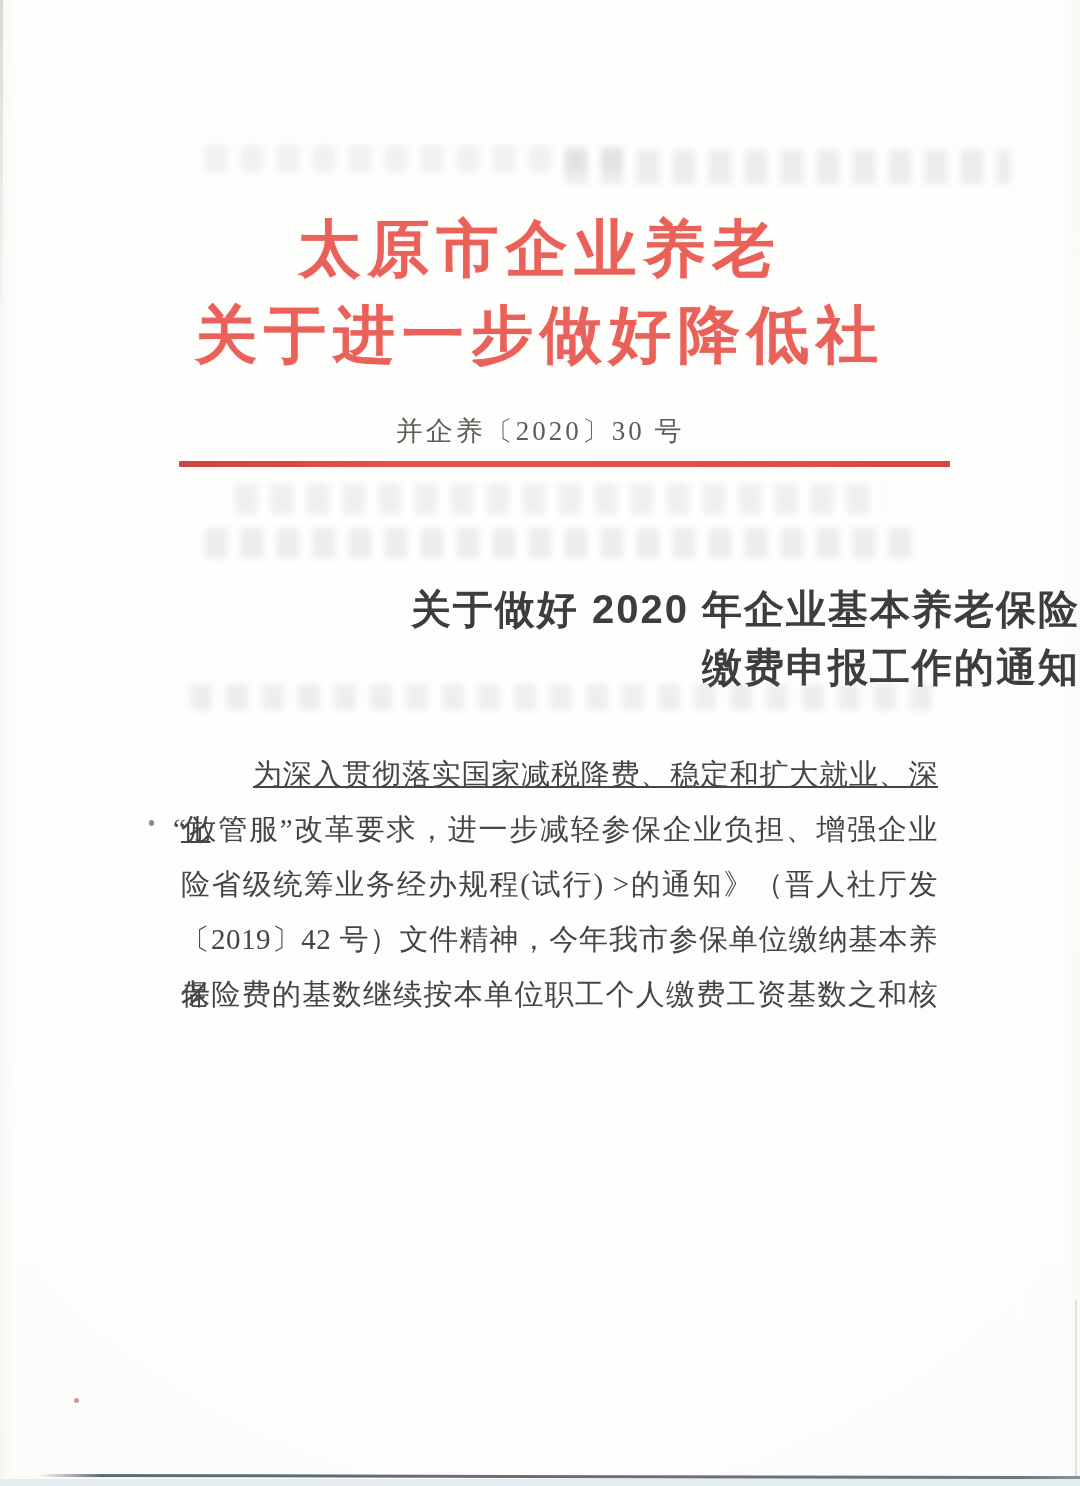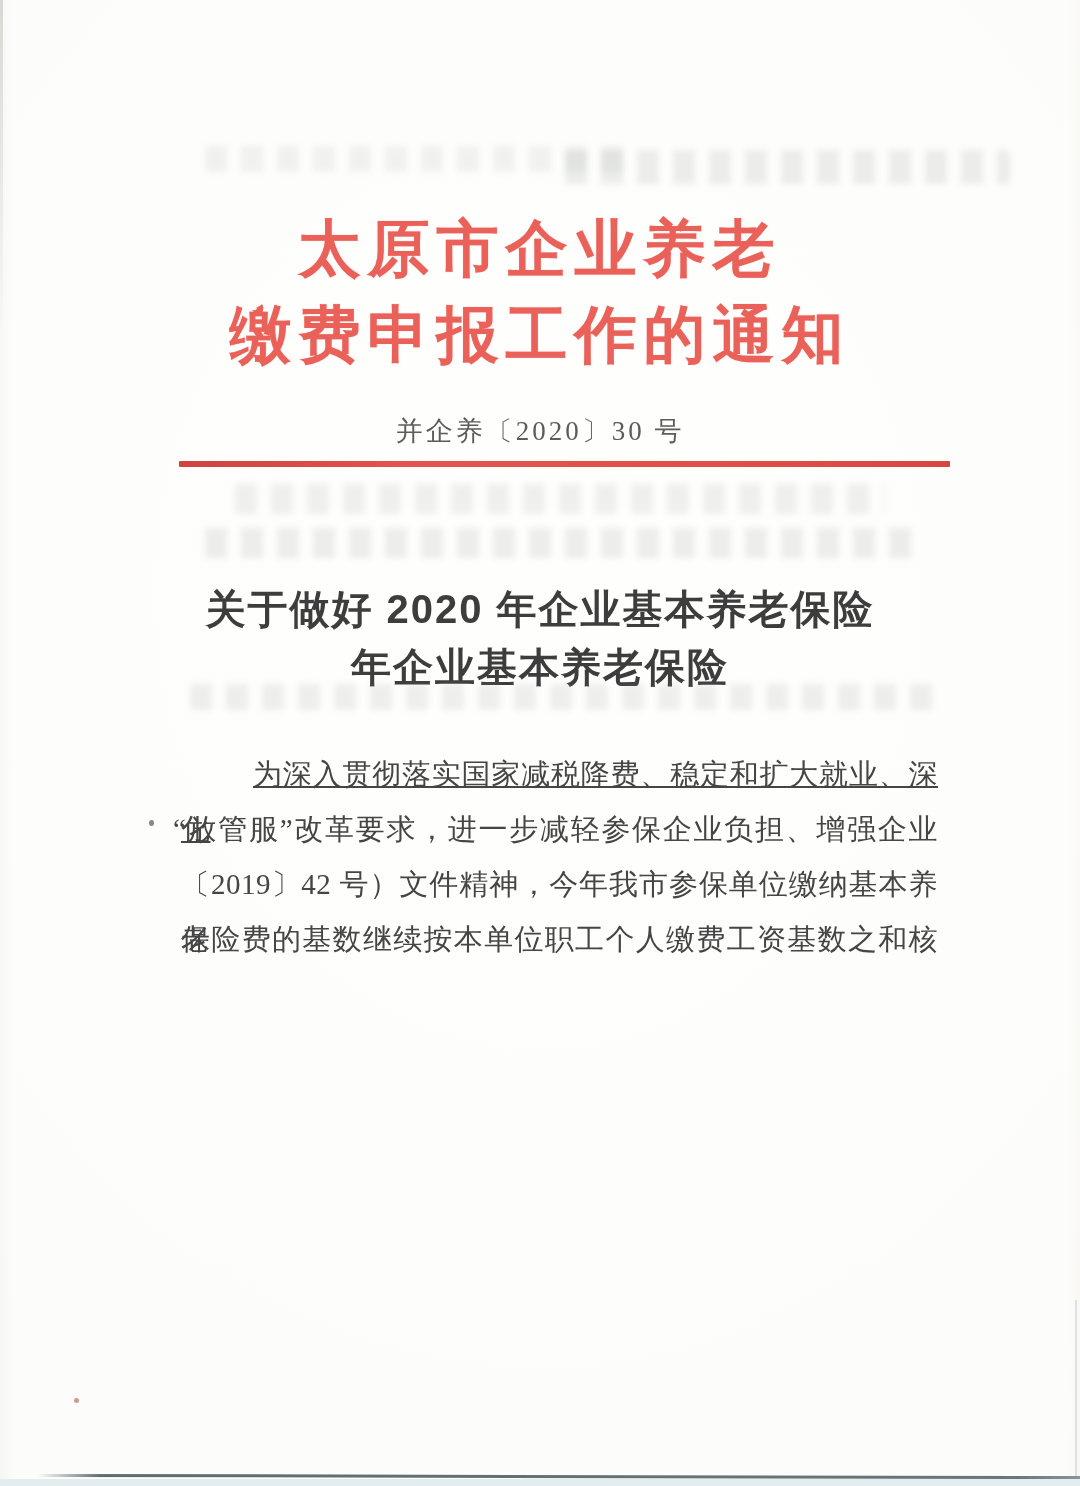--- a/index.html
+++ b/index.html
@@ -28,21 +28,21 @@
     letter-spacing:3px;
   }
   .red-rule {
     position:absolute; top:461px; left:179px; width:771px; height:6px;
     background:linear-gradient(90deg,#cf443e,#e2544d 30%,#e05049 70%,#d8473f);
     border-radius:1px;
   }
   
   .notice-title {
     position:absolute; top:580px; left:0; width:1080px;
-    text-align:center; color:#3d3d3d; font-weight:700;
+    text-align:right; color:#3d3d3d; font-weight:700;
     font-size:40px; line-height:58px; letter-spacing:2px;
     font-family:"Liberation Sans","DejaVu Sans",sans-serif;
   }
   
   .body-block {
     position:absolute; top:747px; left:181px; width:757px;
     color:#454545; font-size:29px; line-height:55px;
     letter-spacing:0.5px;
   }
   .body-line {
@@ -91,40 +91,41 @@
 
 <div class="viewport">
   <div class="page">
 
     <div class="ghost g-top1"></div>
     <div class="ghost g-top2"></div>
     <div class="edge-left"></div>
 
     <div class="org-title">
       <div>太原市企业养老</div>
-      <div>缴费申报工作的通知</div>
+      <div>关于进一步做好降低社</div>
     </div>
 
     <div class="doc-number">并企养〔2020〕30 号</div>
 
     <div class="red-rule"></div>
 
     <div class="ghost g-mid1"></div>
     <div class="ghost g-mid2"></div>
 
     <div class="notice-title">
       <div>关于做好 2020 年企业基本养老保险</div>
-      <div>年企业基本养老保险</div>
+      <div>缴费申报工作的通知</div>
     </div>
 
     <div class="ghost g-mid3"></div>
 
     <div class="body-block">
       <div class="body-line indent">为深入贯彻落实国家减税降费、稳定和扩大就业、深化</div>
       <div class="body-line hang-quote">“放管服”改革要求，进一步减轻参保企业负担、增强企业</div>
+      <div class="body-line">险省级统筹业务经办规程(试行) &gt;的通知》（晋人社厅发</div>
       <div class="body-line">〔2019〕42 号）文件精神，今年我市参保单位缴纳基本养老</div>
       <div class="body-line">保险费的基数继续按本单位职工个人缴费工资基数之和核</div>
     </div>
 
     <div class="stray-dot dot-ink"></div>
     <div class="stray-dot dot-red"></div>
     <div class="edge-right-line"></div>
     <div class="scan-bottom-strip"></div>
     <div class="scan-bottom-line"></div>
   </div>

